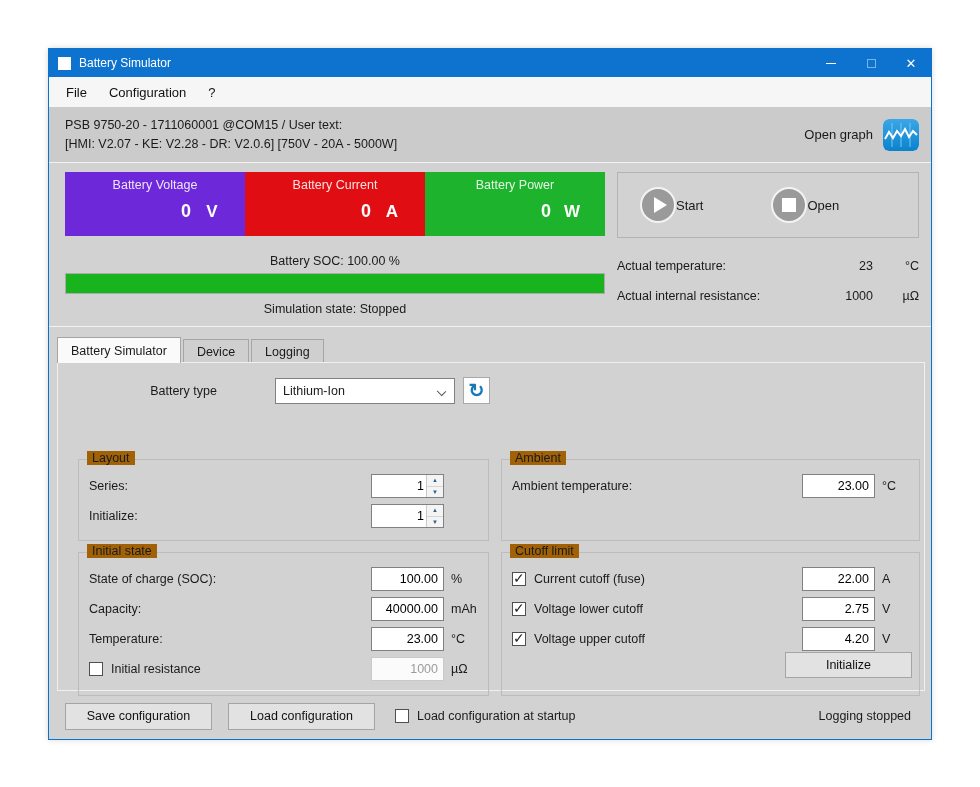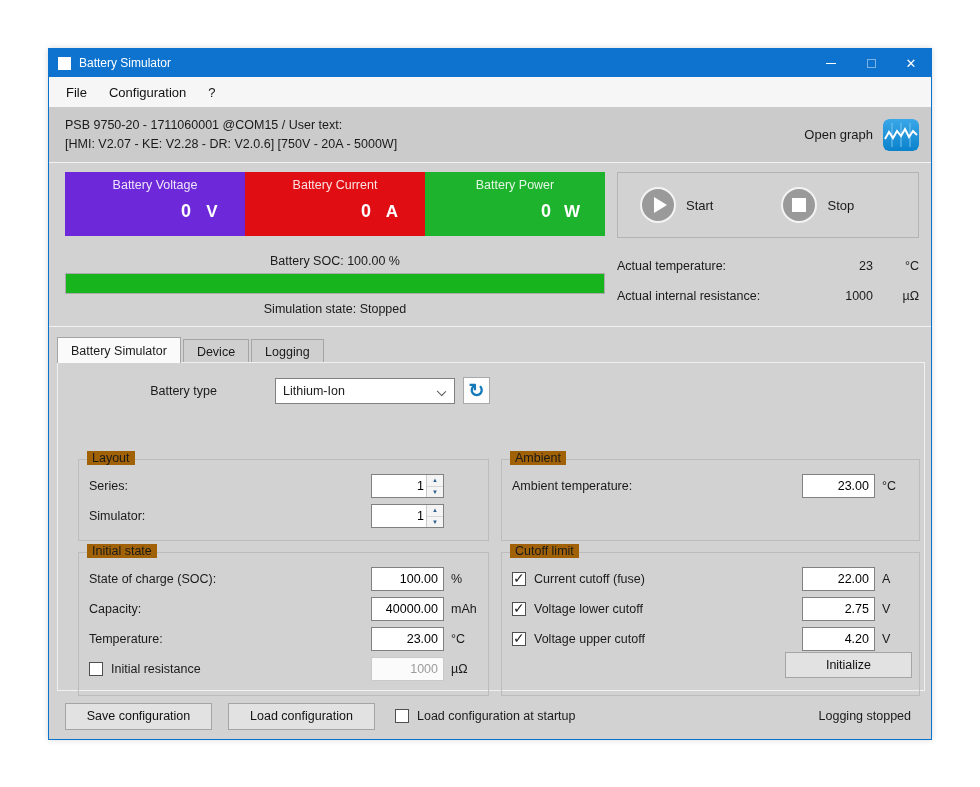--- a/index.html
+++ b/index.html
@@ -55,21 +55,21 @@
 
   .soc-label { position: absolute; left: 16px; top: 91px; width: 540px; text-align: center; font-size: 12.5px; }
   .soc-bar { position: absolute; left: 16px; top: 110px; width: 540px; height: 21px; background: #c6c6c6; border: 1px solid #ababab; }
   .soc-fill { height: 100%; background: #17b41e; }
   .sim-state { position: absolute; left: 16px; top: 139px; width: 540px; text-align: center; font-size: 12.5px; }
 
   .runpanel {
     position: absolute; left: 568px; top: 9px; width: 302px; height: 66px;
     border: 1px solid #b3b3b3; display: flex; align-items: center; padding: 0 10px; gap: 56px;
   }
-  .run-btn { display: flex; align-items: center; gap: 10px; margin-left: 12px; }
+  .run-btn { display: flex; align-items: center; margin-left: 12px; }
   .run-circle { width: 36px; height: 36px; border-radius: 50%; background: #9a9a9a; border: 2px solid #f3f3f3; display: flex; align-items: center; justify-content: center; }
   .play-tri { width: 0; height: 0; border-left: 13px solid #fff; border-top: 8px solid transparent; border-bottom: 8px solid transparent; margin-left: 4px; }
   .stop-sq { width: 14px; height: 14px; background: #fff; }
   .run-label { font-size: 13px; }
 
   .actuals { position: absolute; left: 568px; top: 88px; width: 302px; }
   .actual-row { display: flex; align-items: center; height: 30px; font-size: 12.5px; gap: 12px; }
   .actual-label { flex: 1; }
   .actual-value { width: 44px; text-align: right; }
   .actual-unit { width: 34px; text-align: right; }
@@ -200,21 +200,21 @@
       <div class="run-btn">
         <span class="run-circle">
             <span class="play-tri"></span>
           </span>
         <span class="run-label">Start</span>
       </div>
       <div class="run-btn">
         <span class="run-circle">
             <span class="stop-sq"></span>
           </span>
-        <span class="run-label">Stop</span>
+        <span class="run-label">Open</span>
       </div>
     </div>
 
     <div class="soc-label">Battery SOC: 100.00 %</div>
     <div class="soc-bar">
       <div class="soc-fill" id="soc-fill" style="background: rgb(23, 180, 30); width: 100%;"></div>
     </div>
     <div class="sim-state">Simulation state: Stopped</div>
 
     <div class="actuals">
@@ -257,21 +257,21 @@
         <div class="spinbox">
           <input class="spin-val" value="1" style="">
           <div class="spin-arrows">
             <span class="spin-up">▲</span>
             <span class="spin-down">▼</span>
           </div>
         </div>
         <span class="unit"></span>
       </div>
       <div class="grow">
-        <span class="grow-label">Simulator:</span>
+        <span class="grow-label">Initialize:</span>
         <div class="spinbox">
           <input class="spin-val" value="1" style="">
           <div class="spin-arrows">
             <span class="spin-up">▲</span>
             <span class="spin-down">▼</span>
           </div>
         </div>
         <span class="unit"></span>
       </div>
     </div>

